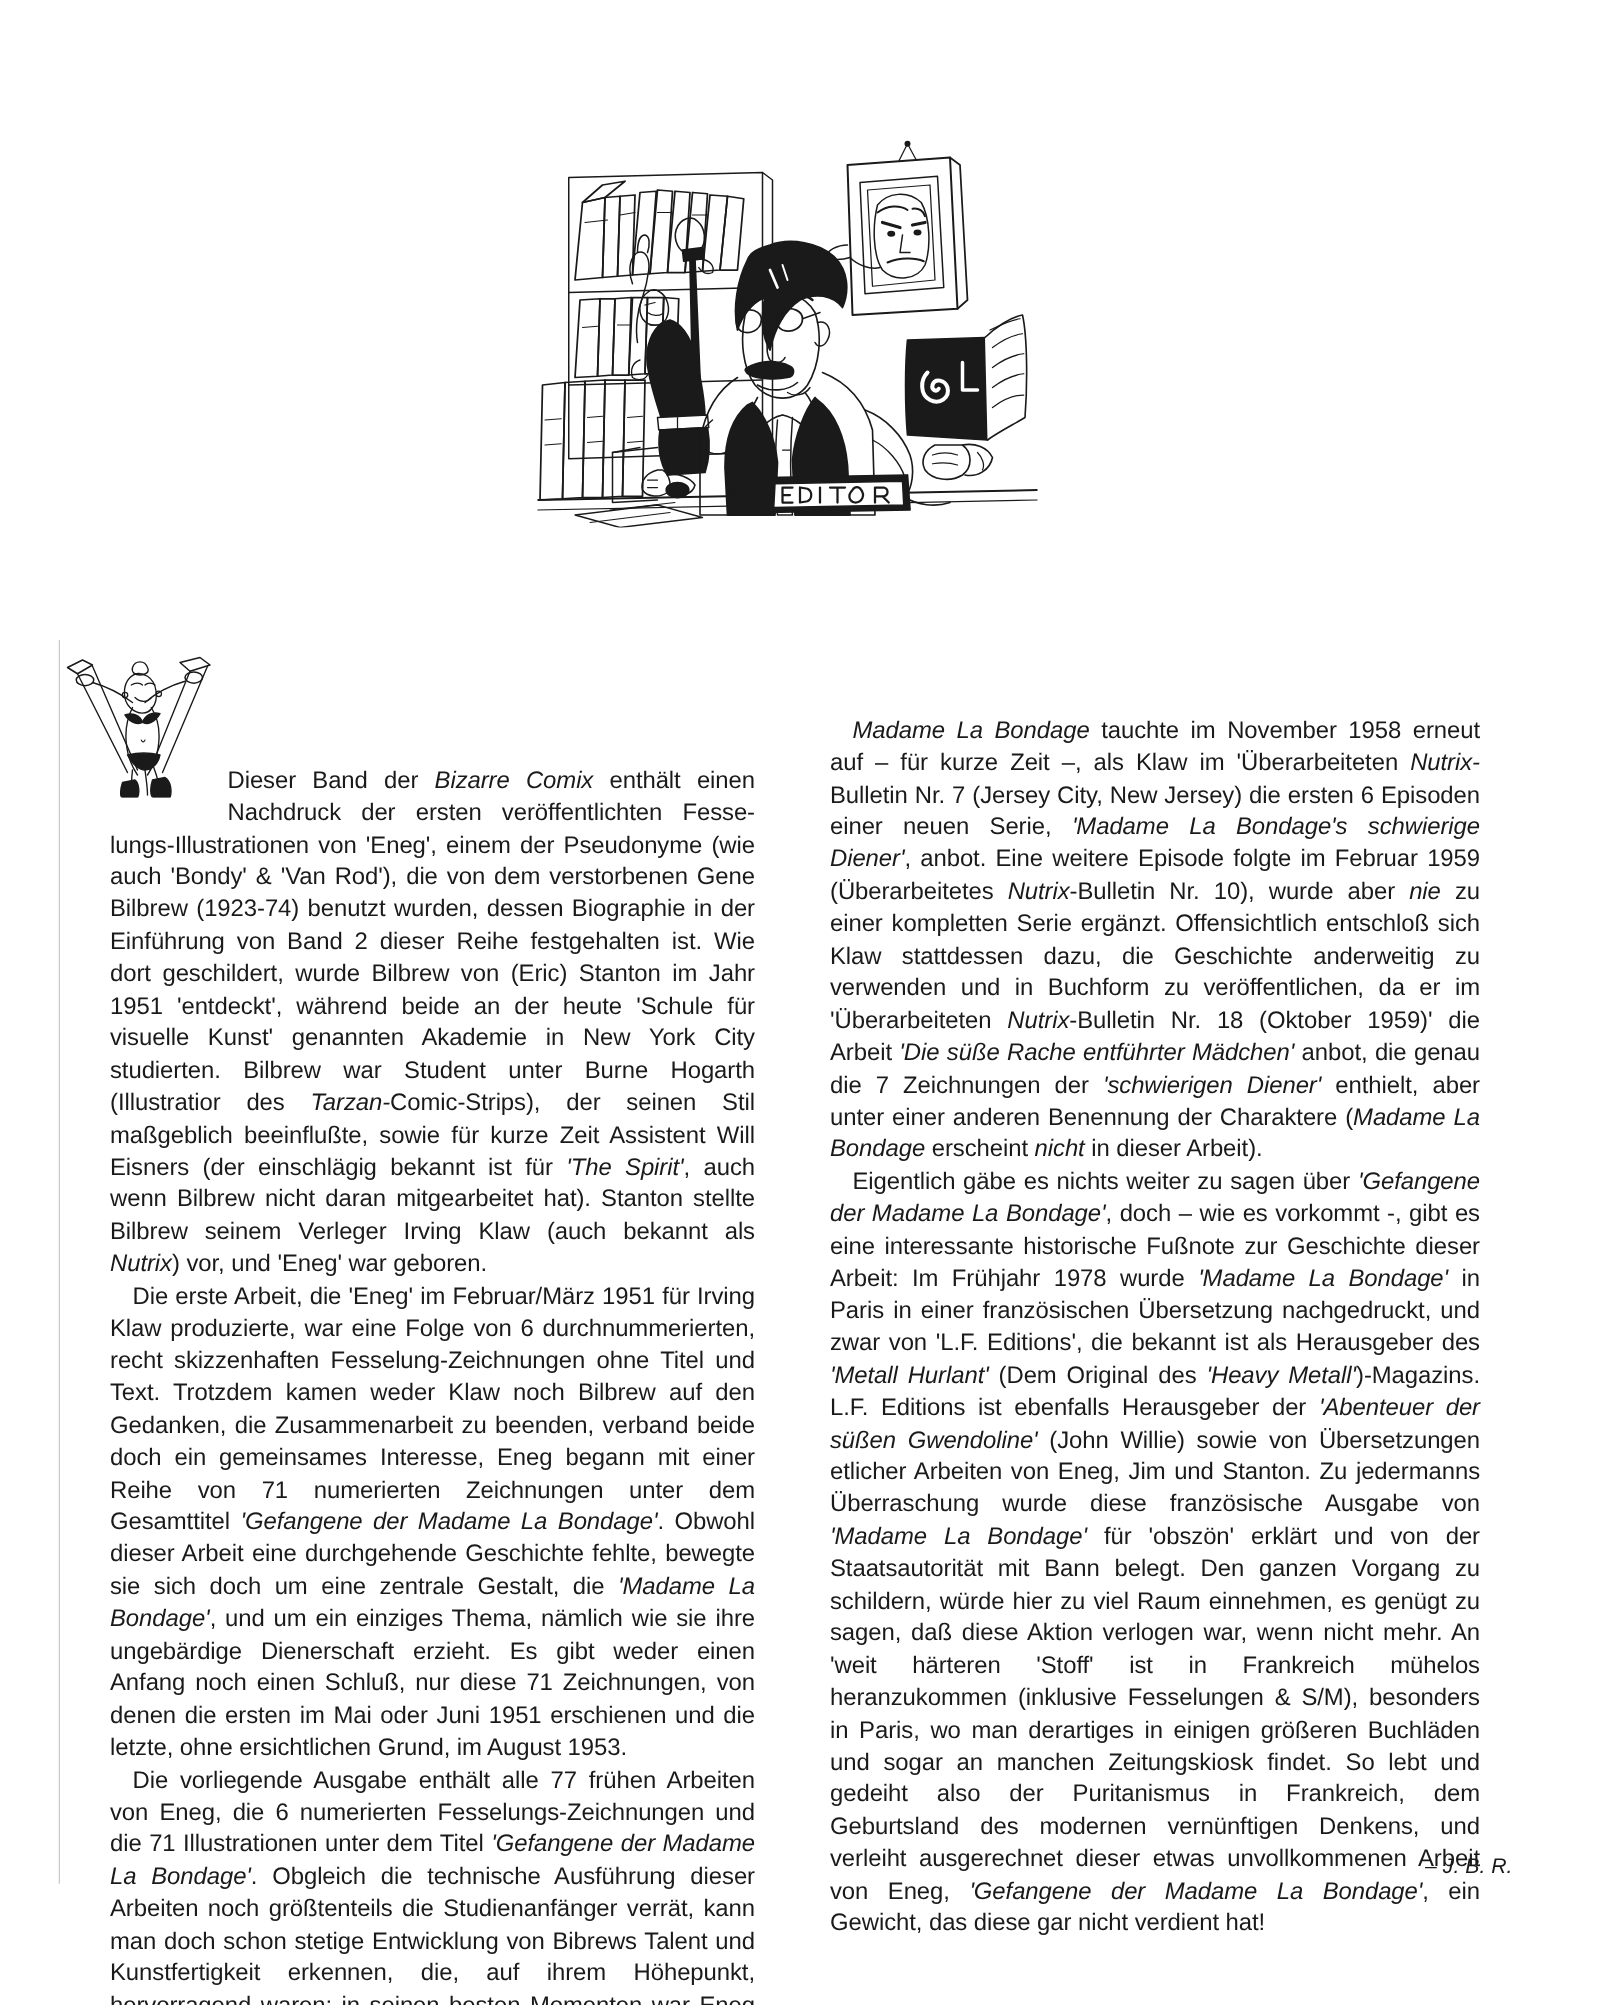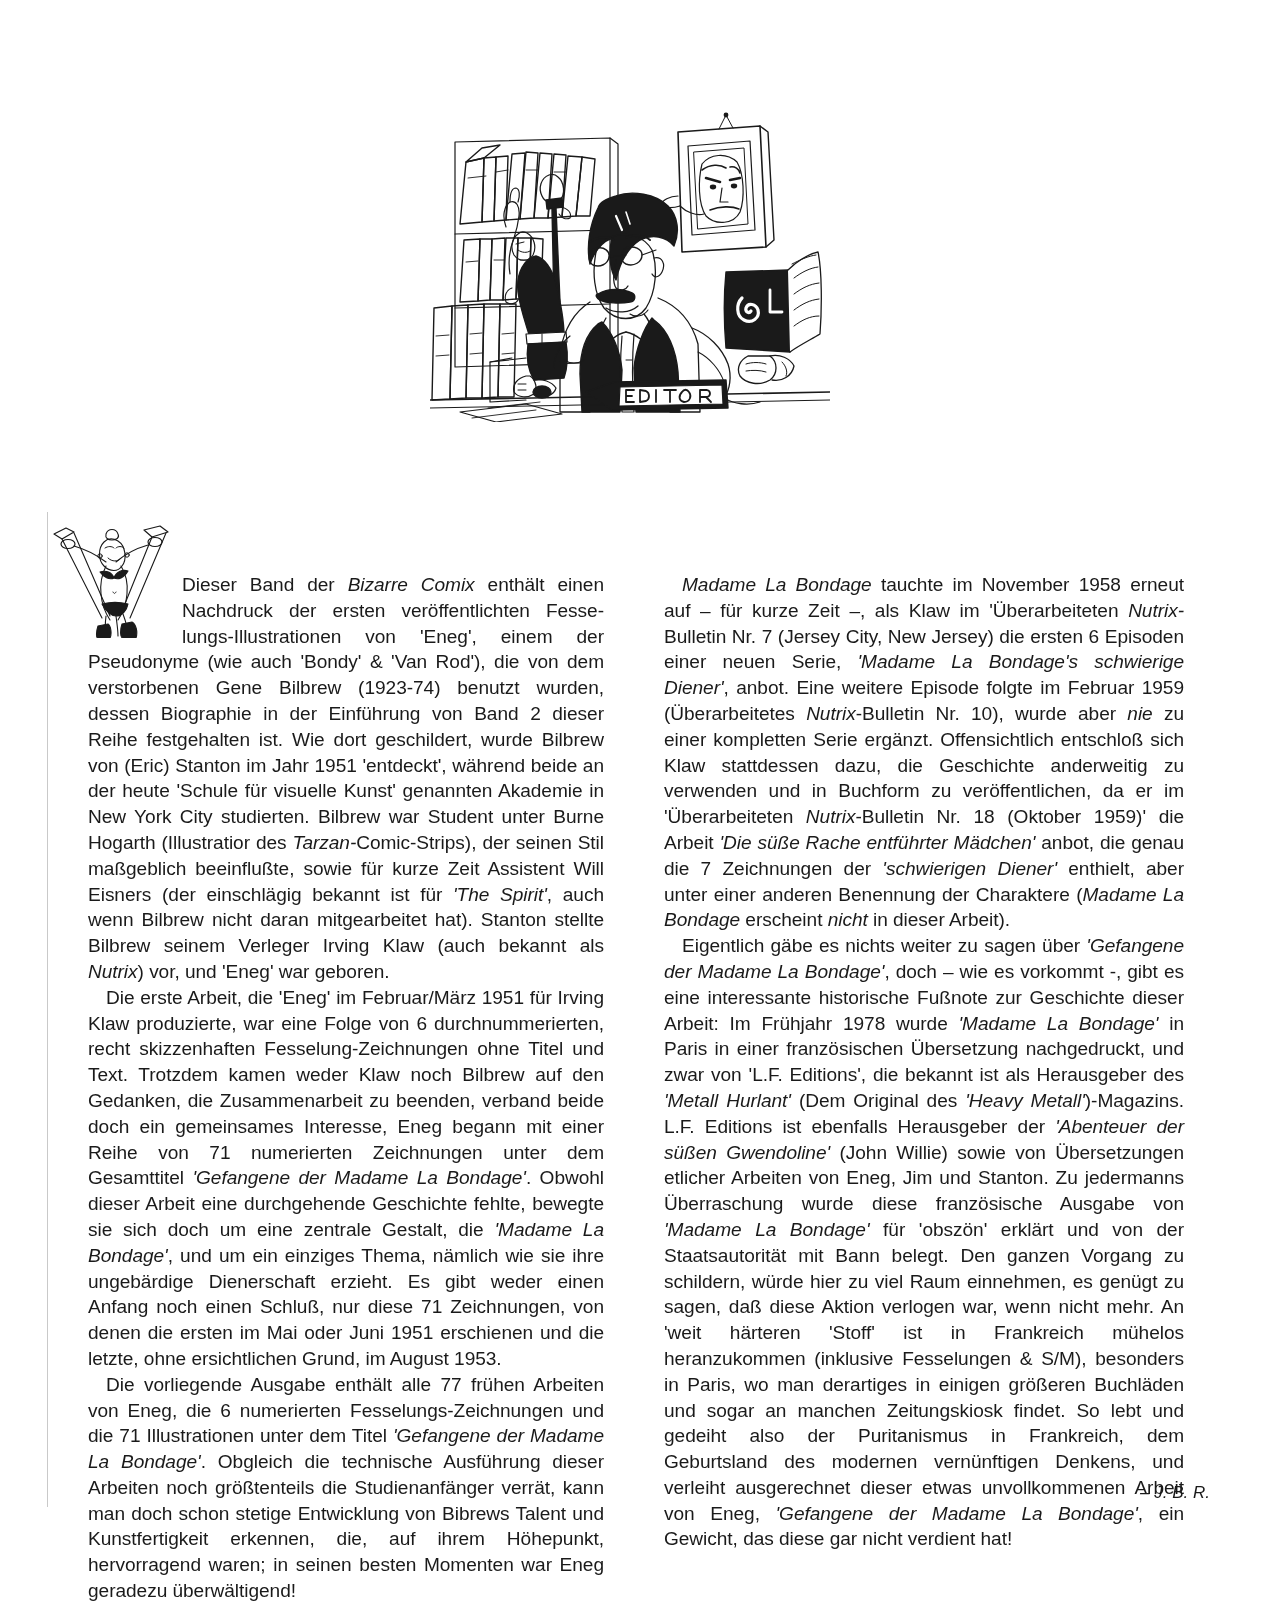--- a/index.html
+++ b/index.html
@@ -51,21 +51,21 @@
     margin: 0;
     font-size: 19.1px;
     line-height: 25.8px;
     text-align: justify;
     text-justify: inter-word;
     letter-spacing: -0.05px;
     word-spacing: 0px;
     hyphens: manual;
   }
   p.para + p.para { text-indent: 18px; }
-  p.first-para { text-indent: 0; }
+  p.first-para { text-indent: 0; margin-top: 40px; }
 
   
   .dropcap {
     float: left;
     width: 128px;
     height: 118px;
     margin: -52px 6px 0px -40px;
     shape-outside: polygon(0 0, 100% 0, 100% 100%, 0 100%);
   }
   .dropcap svg { display: block; width: 100%; height: 100%; }

